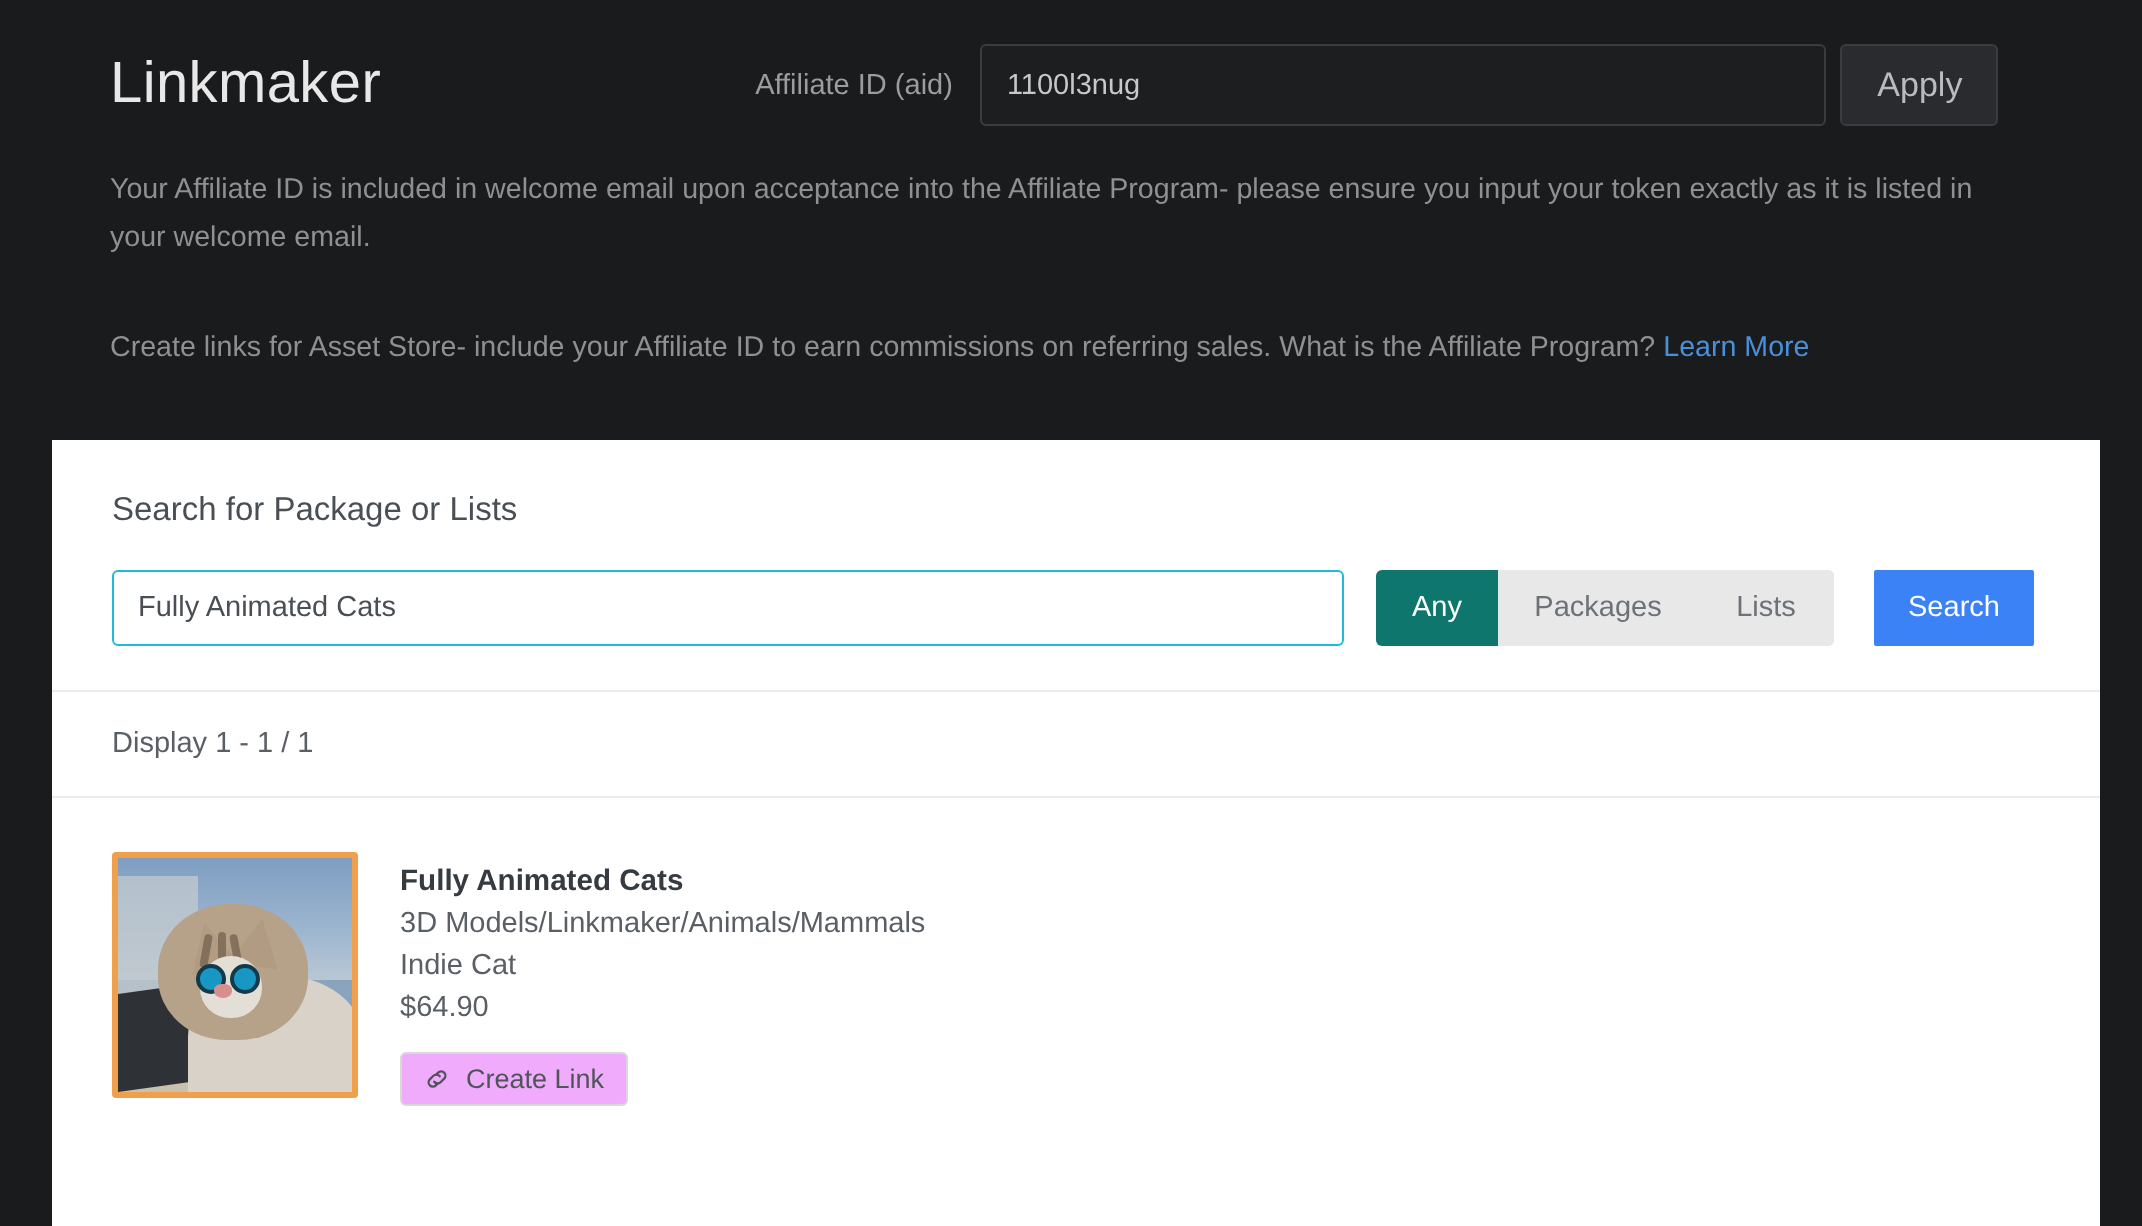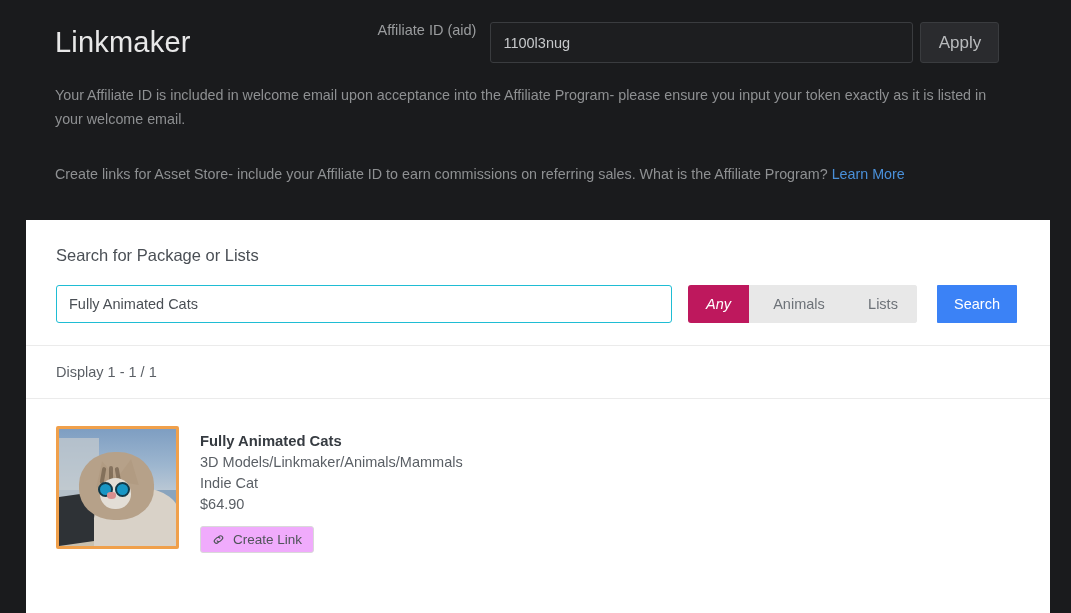--- a/index.html
+++ b/index.html
@@ -29,21 +29,21 @@
     font-size: 29px;
     font-weight: 400;
     color: #e8e8e8;
     letter-spacing: 0.2px;
     margin: 0;
     padding-left: 29px;
     line-height: 1;
   }
   .aid-group {
     display: flex;
-    align-items: flex-start;
+    align-items: center;
     margin-left: 187px;
   }
   .aid-label {
     font-size: 14.5px;
     color: #9a9c9e;
     margin-right: 14px;
     white-space: nowrap;
   }
   .aid-input {
     width: 423px;
@@ -135,23 +135,22 @@
     justify-content: center;
     font-size: 14.5px;
     color: #6d7278;
     background: #e8e8e8;
     border: none;
     cursor: pointer;
     font-family: "Liberation Sans", sans-serif;
     padding: 0 22px;
   }
   .seg.active {
-    background: #be185d;
+    background: #0f766e;
     color: #ffffff;
-    font-style: italic;
   }
   .seg-any { width: 61px; padding: 0; }
   .seg-packages { width: 100px; padding: 0; }
   .seg-lists { width: 68px; padding: 0; }
 
   .search-btn {
     height: 38px;
     width: 80px;
     margin-left: 20px;
     background: #3b82f6;
@@ -326,21 +325,21 @@
 </div>
 
 <div class="panel">
 
   <div class="search-section">
     <div class="search-heading">Search for Package or Lists</div>
     <div class="search-row">
       <input class="search-input" type="text" value="Fully Animated Cats" style="">
       <div class="seg-group">
         <button class="seg seg-any active">Any</button>
-        <button class="seg seg-packages">Animals</button>
+        <button class="seg seg-packages">Packages</button>
         <button class="seg seg-lists">Lists</button>
       </div>
       <button class="search-btn">Search</button>
     </div>
   </div>
 
   <div class="divider"></div>
 
   <div class="display-row">Display 1 - 1 / 1</div>
 

